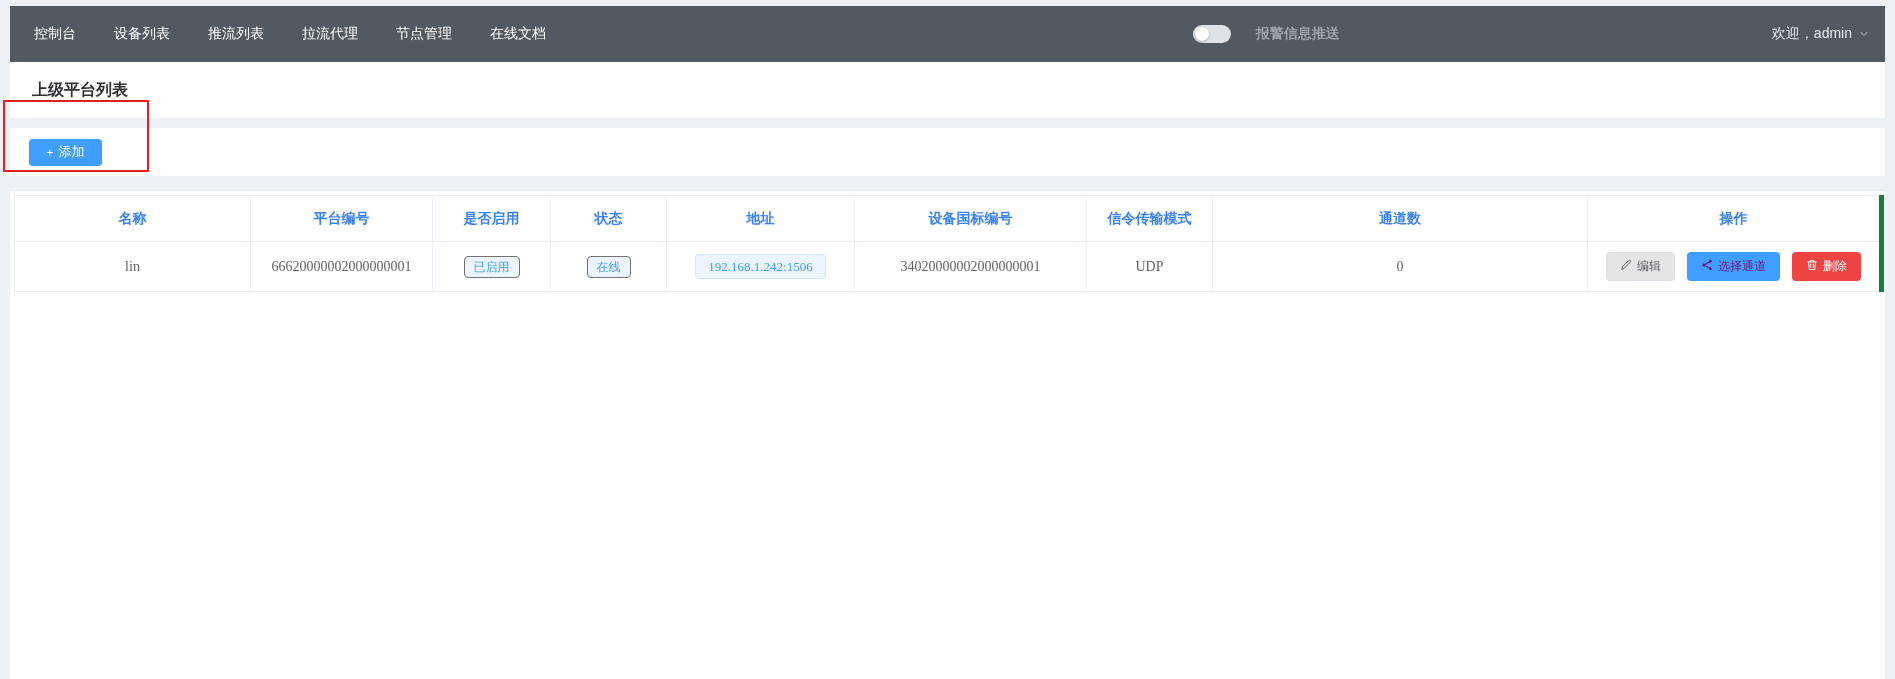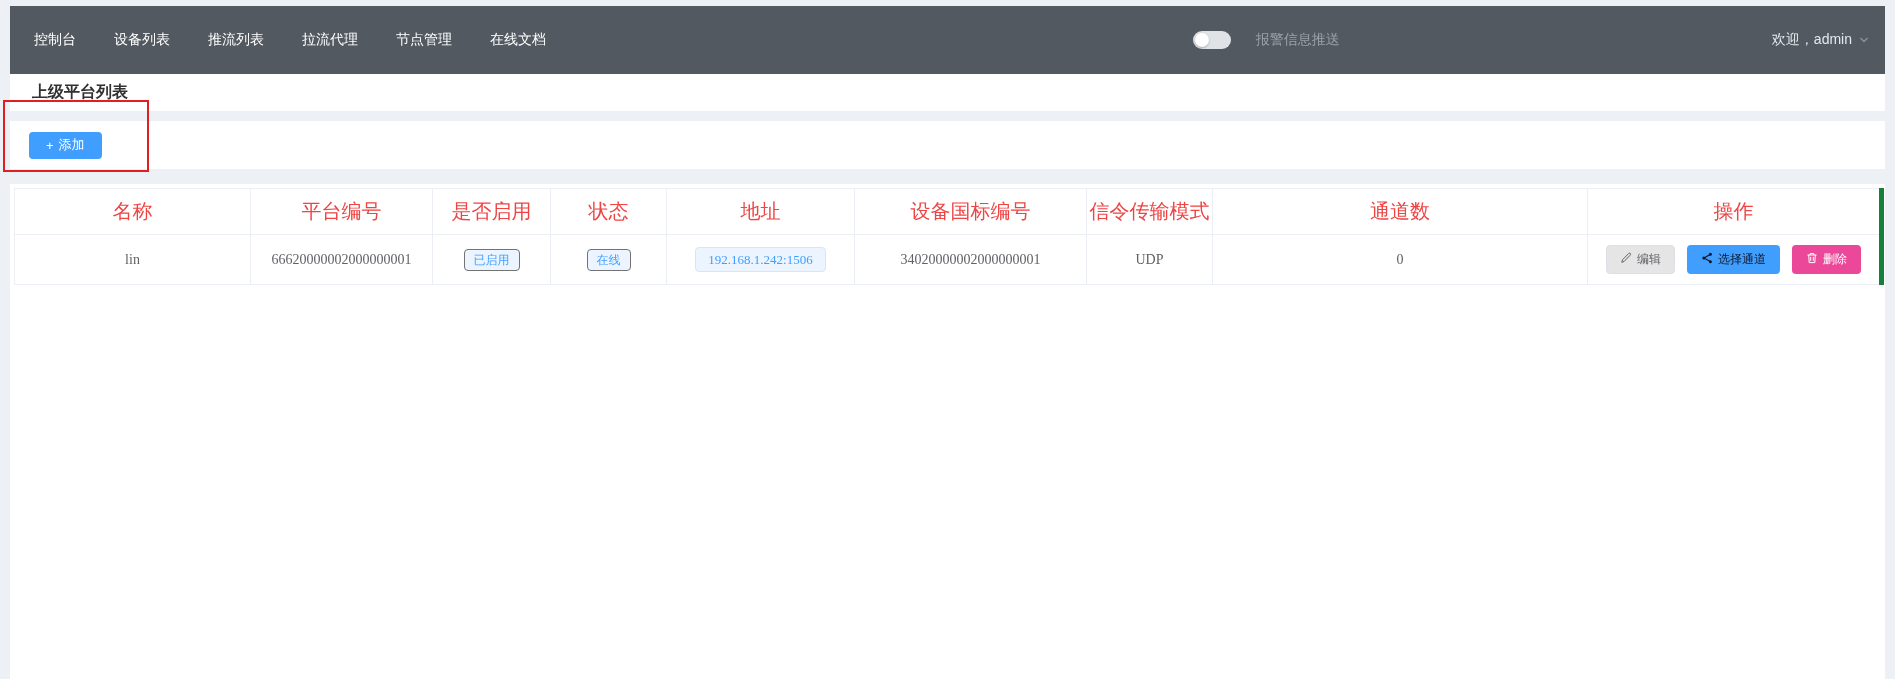--- a/index.html
+++ b/index.html
@@ -7,21 +7,21 @@
   body {
     background: #edf0f4;
     font-family: "Liberation Sans", sans-serif;
     position: relative;
     overflow: hidden;
   }
   .frame { padding: 6px 10px 0 10px; }
 
   
   .navbar {
-    height: 68px;
+    height: 56px;
     background: #525960;
     display: flex;
     align-items: stretch;
     padding-left: 5px;
     justify-content: center;
   }
   .nav-item {
     color: #ffffff;
     font-size: 14px;
     padding: 0 19px;
@@ -34,21 +34,21 @@
   }
   .nav-item.active {
     color: #ffd04b;
     border-bottom-color: #ffd04b;
   }
   .nav-right {
     margin-left: auto;
     display: flex;
     align-items: center;
   }
-  .alarm-group { display: flex; align-items: center; gap: 25px; margin-right: 432px; }
+  .alarm-group { display: flex; align-items: center; gap: 25px; margin-right: 432px; font-weight: bold; }
   .toggle {
     width: 38px; height: 18px;
     background: #dfe3e8;
     border-radius: 9px;
     position: relative;
     cursor: pointer;
   }
   .toggle .knob {
     position: absolute; left: 2px; top: 2px;
     width: 14px; height: 14px;
@@ -57,21 +57,21 @@
     box-shadow: 0 1px 2px rgba(0,0,0,.25);
   }
   .alarm-label { color: #99a1a9; font-size: 14px; }
   .welcome { display: flex; align-items: center; gap: 7px; padding-right: 16px; cursor: pointer; }
   .welcome-text { color: #e6e9ec; font-size: 14px; }
   .chevron { display: inline-flex; color: #8b959e; }
 
   
   .card { background: #ffffff; }
   .title-card {
-    height: 37px;
+    height: 56px;
     display: flex; align-items: center;
     padding-left: 22px;
     margin-bottom: 10px;
   }
   .page-title { font-size: 16px; font-weight: bold; color: #303133; }
   .toolbar-card {
     height: 48px;
     display: flex; align-items: center;
     padding-left: 19px;
     margin-bottom: 15px;
@@ -83,22 +83,22 @@
     font-size: 12px;
     height: 29px;
     padding: 0 13px;
     cursor: pointer;
     border: 1px solid transparent;
     white-space: nowrap;
     font-family: "Liberation Sans", sans-serif;
   }
   .btn-add { background: #409eff; color: #fff; height: 27px; font-size: 13px; padding: 0 16px; }
   .btn-plain { background: #e5e5e5; color: #606266; border-color: #dcdfe6; }
-  .btn-primary { background: #409eff; color: #0f172a; }
-  .btn-danger { background: #ec4899; color: #fff; }
+  .btn-primary { background: #409eff; color: #701a75; }
+  .btn-danger { background: #ef4444; color: #fff; }
 
   
   .annotation-rect {
     position: absolute;
     left: 3px; top: 100px;
     width: 146px; height: 72px;
     border: 2px solid #e02020;
     z-index: 20;
     pointer-events: none;
   }
@@ -113,23 +113,23 @@
   }
   th, td {
     border-right: 1px solid #ebeef5;
     border-bottom: 1px solid #ebeef5;
     text-align: center;
     vertical-align: middle;
   }
   th:last-child, td:last-child { border-right: 5px solid #15803d; }
   th {
     height: 46px;
-    color: #ef4444;
-    font-size: 20px;
-    font-weight: normal;
+    color: #3b82f6;
+    font-size: 14px;
+    font-weight: bold;
     background: #fff;
   }
   td {
     height: 50px;
     color: #606266;
     font-size: 14px;
     font-family: "Liberation Serif", serif;
   }
   .tag {
     display: inline-block;

